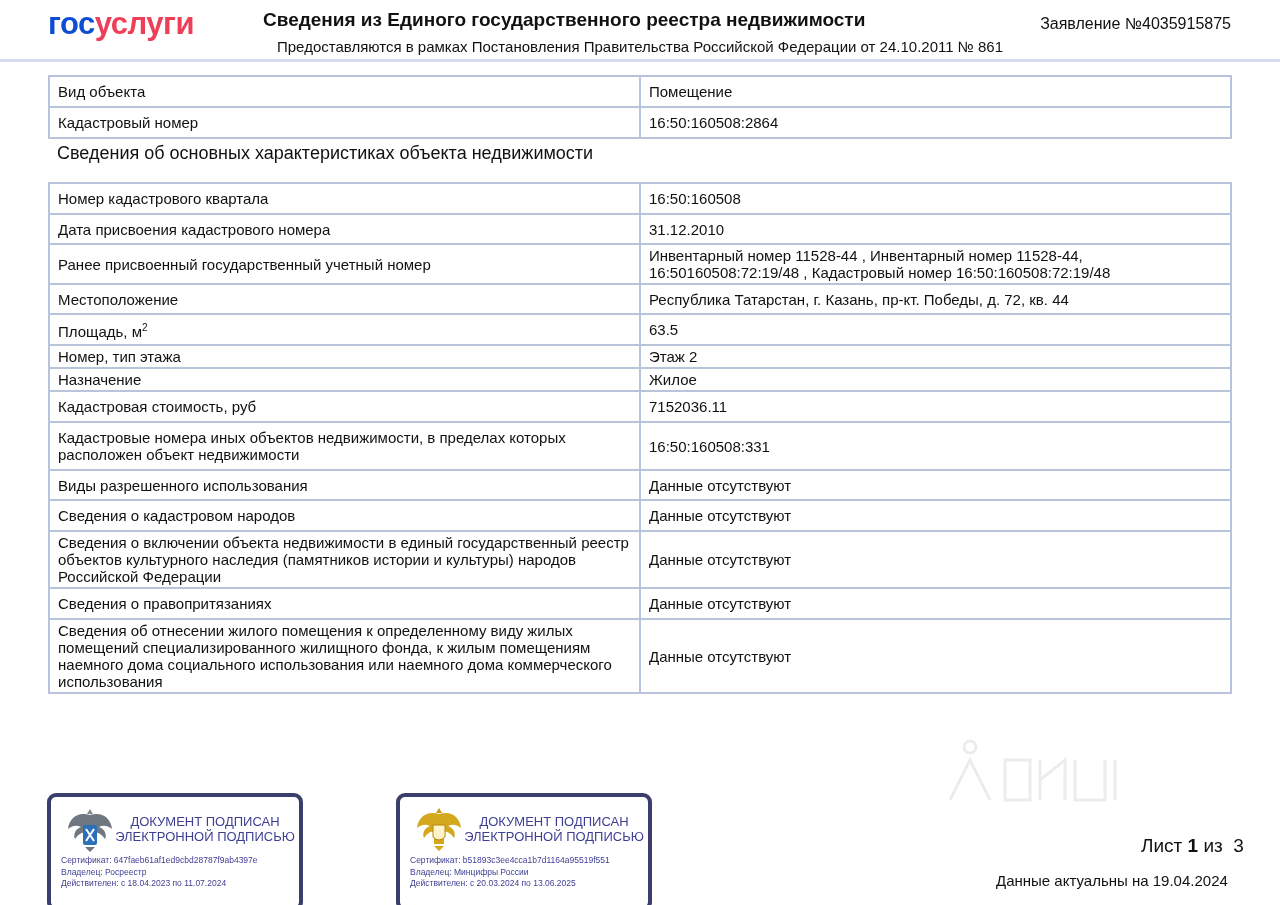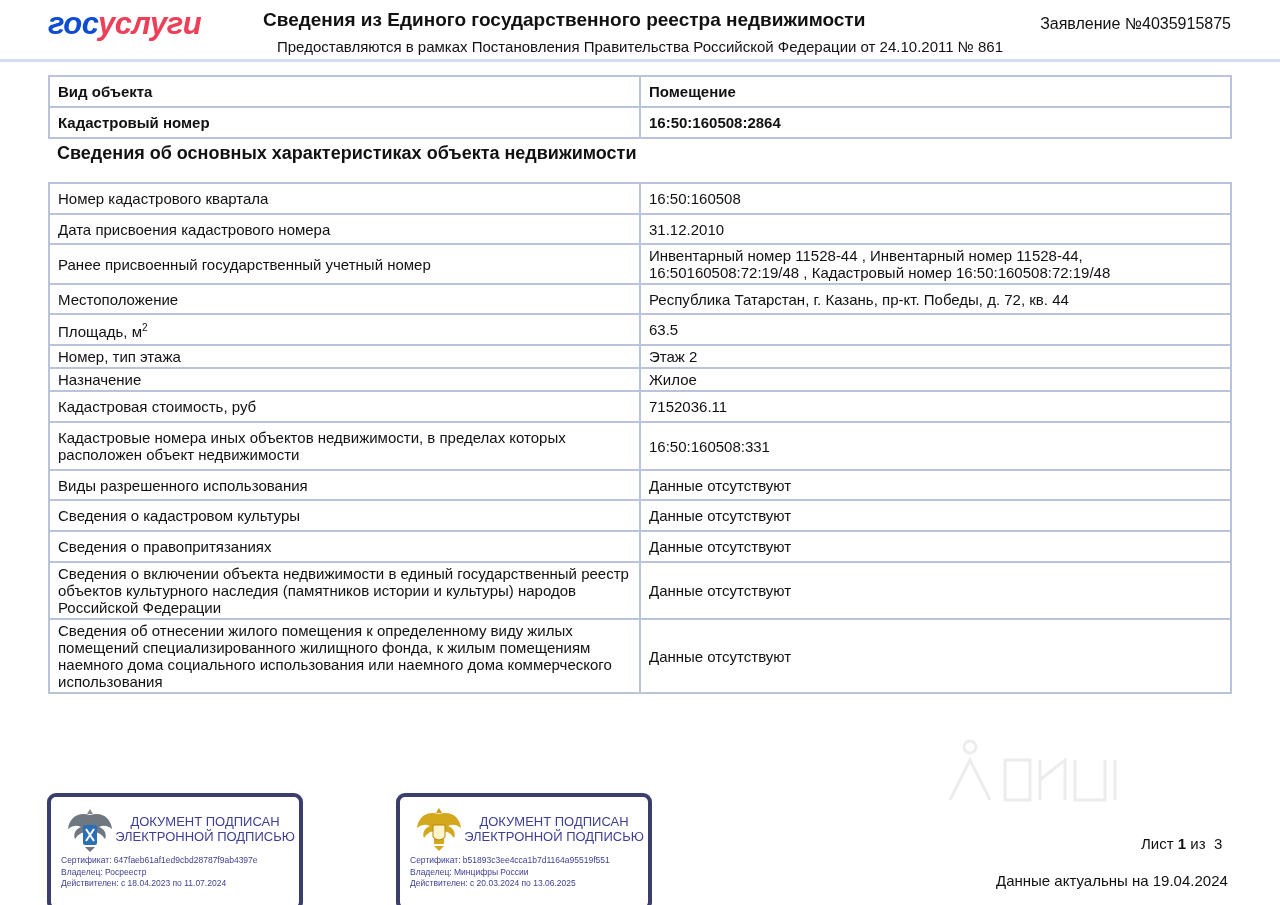--- a/index.html
+++ b/index.html
@@ -1,43 +1,43 @@
 <!DOCTYPE html>
 <html><head>
 <meta charset="utf-8">
 <style>
   * { box-sizing: border-box; margin: 0; padding: 0; }
   html, body { width: 1280px; height: 905px; background: #ffffff; overflow: hidden; }
   body { font-family: "Liberation Sans", "DejaVu Sans", sans-serif; color: #1a1a1a; position: relative; }
 
   .header { position: absolute; left: 0; top: 0; width: 1280px; height: 62px; border-bottom: 3px solid #d6dced; }
-  .logo { position: absolute; left: 48px; top: 6px; font-size: 31px; font-weight: bold; letter-spacing: -0.5px; font-style: italic; }
+  .logo { position: absolute; left: 48px; top: 6px; font-size: 31px; font-weight: bold; letter-spacing: -0.5px; }
   .logo .blue { color: #0d4cd3; }
   .logo .red { color: #ee3f58; }
   .doc-title { position: absolute; left: 263px; top: 9px; font-size: 19px; font-weight: bold; color: #111; }
   .doc-sub { position: absolute; left: 277px; top: 38px; font-size: 15px; color: #111; }
   .app-no { position: absolute; right: 49px; top: 15px; font-size: 16px; color: #111; }
 
   table.grid { position: absolute; left: 48px; width: 1184px; border-collapse: collapse; table-layout: fixed; }
   table.grid td { border: 2px solid #b9c3dc; font-size: 15px; padding: 2px 8px; vertical-align: middle; line-height: 17px; color: #111; }
   table.grid td.k { width: 591px; }
   .t1 { top: 75px; }
-  .t1 td { height: 31px; font-weight: bold; }
+  .t1 td { height: 31px; }
   .t2 { top: 182px; }
 
-  .section-title { position: absolute; left: 57px; top: 143px; font-size: 18px; font-weight: bold; color: #111; }
+  .section-title { position: absolute; left: 57px; top: 143px; font-size: 18px; font-weight: normal; color: #111; }
 
   .stamp { position: absolute; top: 793px; width: 256px; height: 118px; border: 4px solid #3b3d6b; border-radius: 9px; background: #fff; }
   .stamp1 { left: 47px; }
   .stamp2 { left: 396px; }
   .stamp .emblem { position: absolute; left: 14px; top: 8px; width: 50px; height: 48px; }
   .stamp .st-title { position: absolute; left: 64px; top: 17px; width: 180px; text-align: center; font-size: 13px; line-height: 15px; color: #3d3f93; text-transform: uppercase; }
   .stamp .st-info { position: absolute; left: 10px; top: 58px; font-size: 8.5px; line-height: 11.5px; color: #3d3f93; white-space: nowrap; }
 
-  .sheet { position: absolute; left: 1141px; top: 835px; font-size: 15px; color: #111; }
+  .sheet { position: absolute; left: 1141px; top: 835px; font-size: 19px; color: #111; }
   .sheet b { font-weight: bold; }
   .actual { position: absolute; left: 996px; top: 872px; font-size: 15px; color: #111; }
   .watermark { position: absolute; left: 940px; top: 735px; width: 200px; height: 70px; opacity: 0.07; }
 </style>
 </head>
 <body>
 
 <div class="header">
   <div class="logo">
     <span class="blue">гос</span><span class="red">услуги</span>
@@ -98,29 +98,29 @@
     </tr>
     <tr style="height:48px">
       <td class="k">Кадастровые номера иных объектов недвижимости, в пределах которых расположен объект недвижимости</td>
       <td>16:50:160508:331</td>
     </tr>
     <tr style="height:30px">
       <td class="k">Виды разрешенного использования</td>
       <td>Данные отсутствуют</td>
     </tr>
     <tr style="height:31px">
-      <td class="k">Сведения о кадастровом культуры</td>
+      <td class="k">Сведения о кадастровом народов</td>
+      <td>Данные отсутствуют</td>
+    </tr>
+    <tr style="height:54px">
+      <td class="k">Сведения о включении объекта недвижимости в единый государственный реестр объектов культурного наследия (памятников истории и культуры) народов Российской Федерации</td>
       <td>Данные отсутствуют</td>
     </tr>
     <tr style="height:31px">
       <td class="k">Сведения о правопритязаниях</td>
-      <td>Данные отсутствуют</td>
-    </tr>
-    <tr style="height:54px">
-      <td class="k">Сведения о включении объекта недвижимости в единый государственный реестр объектов культурного наследия (памятников истории и культуры) народов Российской Федерации</td>
       <td>Данные отсутствуют</td>
     </tr>
     <tr style="height:73px">
       <td class="k">Сведения об отнесении жилого помещения к определенному виду жилых помещений специализированного жилищного фонда, к жилым помещениям наемного дома социального использования или наемного дома коммерческого использования</td>
       <td>Данные отсутствуют</td>
     </tr>
   </tbody>
 </table>
 
 <svg class="watermark" viewBox="0 0 200 70">

